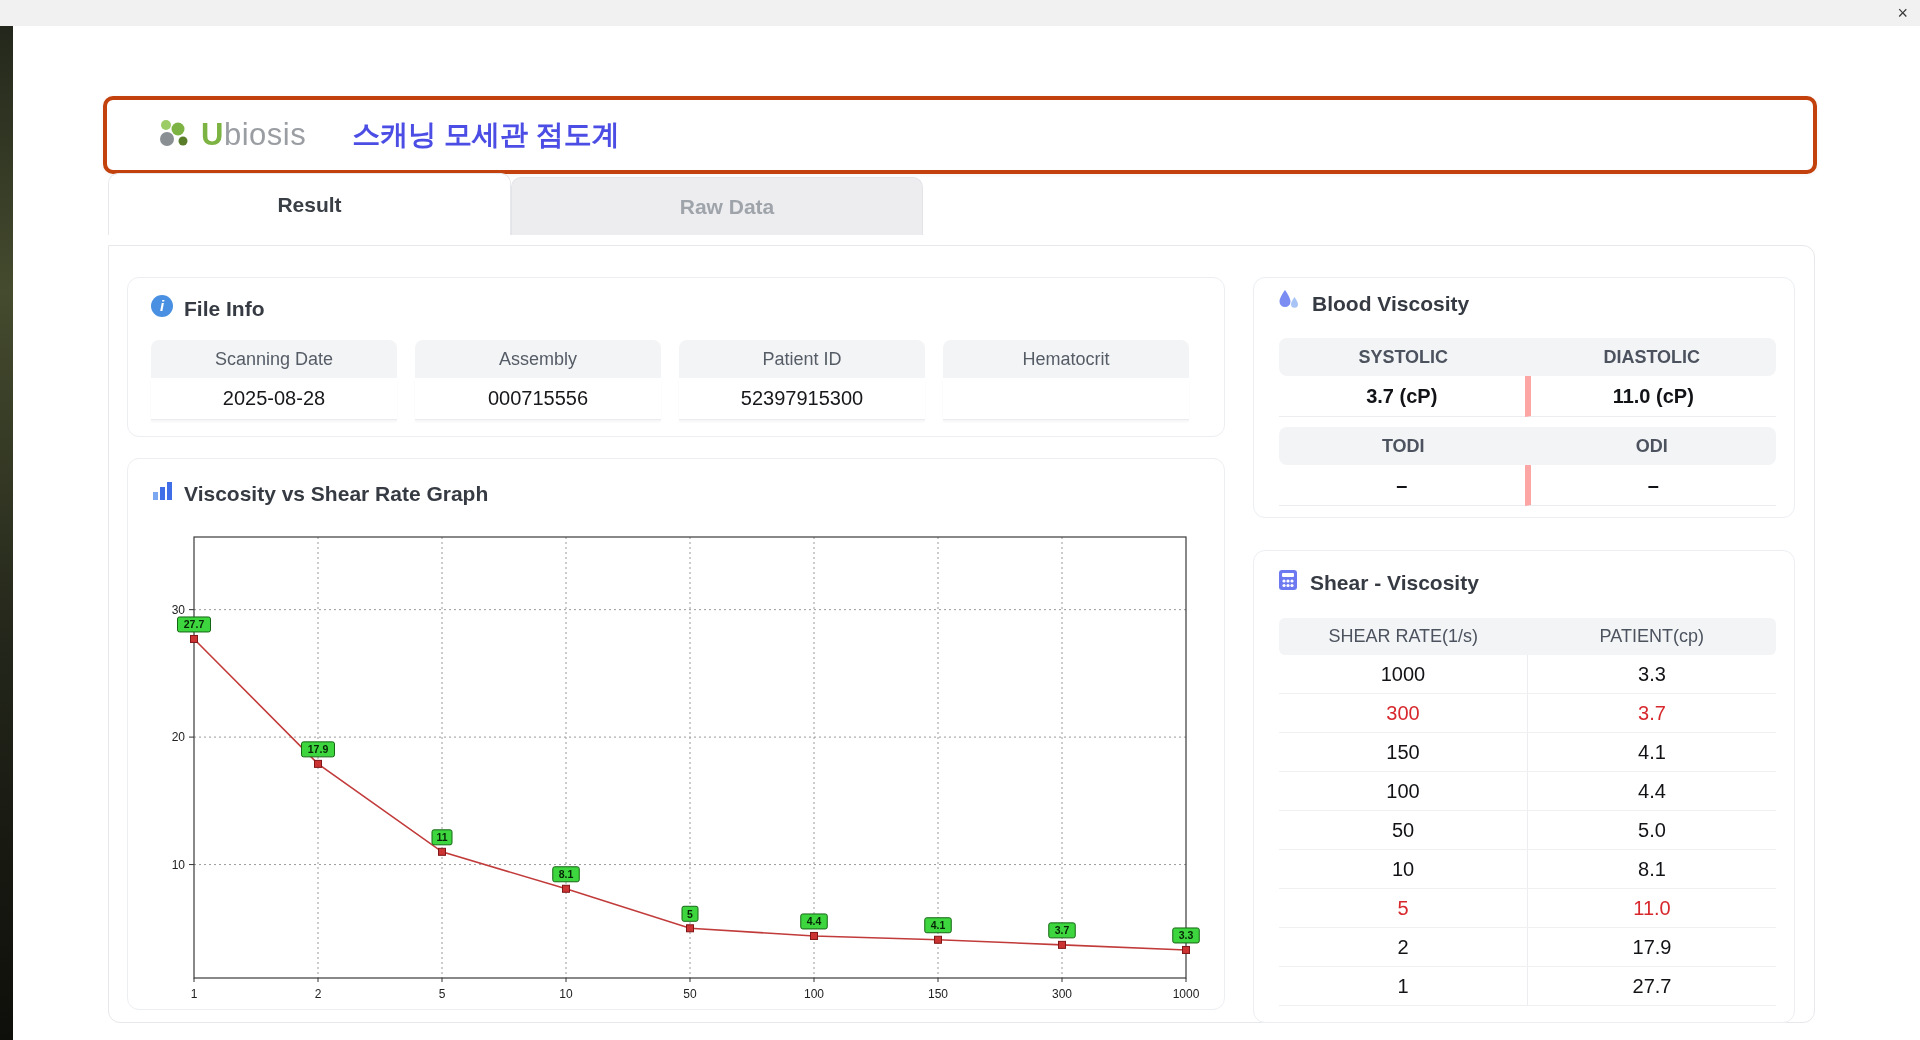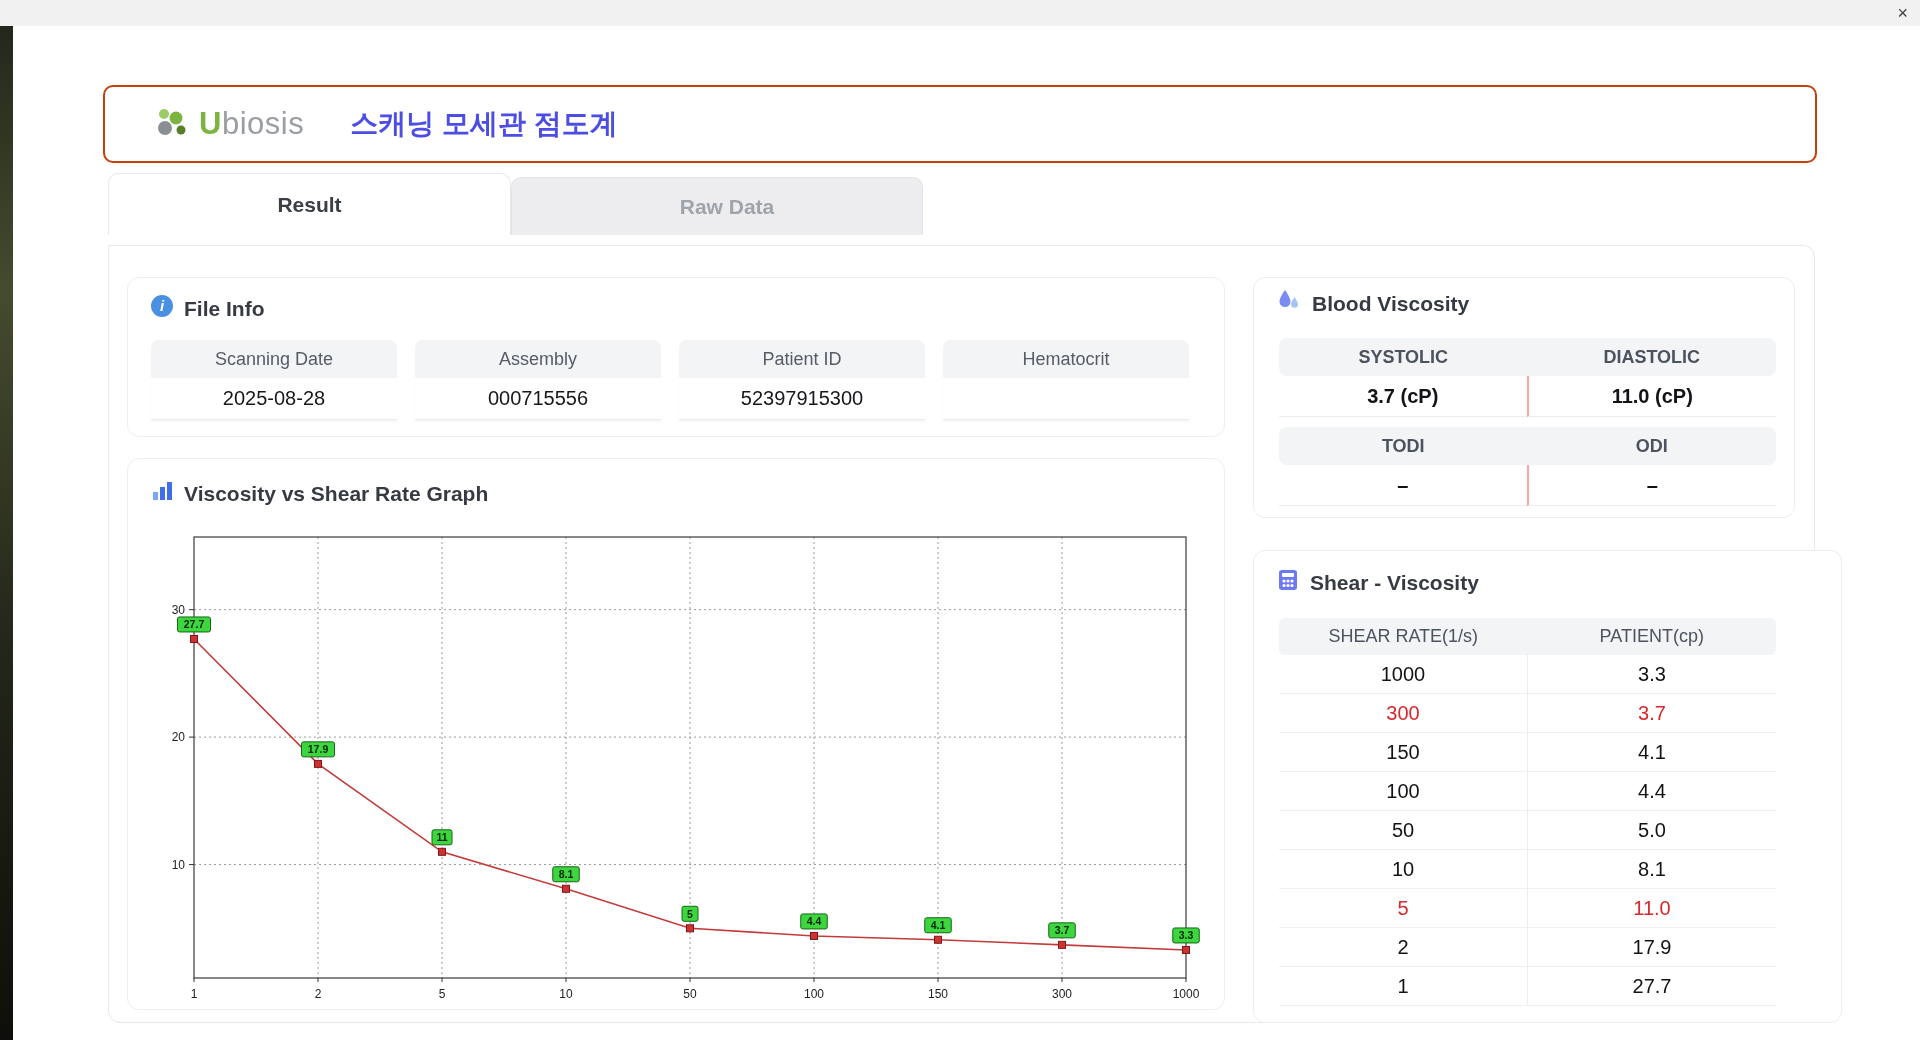--- a/index.html
+++ b/index.html
@@ -8,22 +8,22 @@
 
   
   .desktop-edge{position:absolute;left:0;top:0;width:13px;height:1040px;
     background:linear-gradient(180deg,#20241a,#454b2e 28%,#23261a 62%,#0e0f0a);}
   .titlebar{position:absolute;left:0;top:0;width:1920px;height:26px;background:#f1f1f1;z-index:5;}
   .close-x{position:absolute;right:12px;top:2px;font-size:18px;color:#3c3c3c;cursor:default;line-height:22px;}
 
   .window{position:absolute;left:13px;top:26px;right:0;bottom:0;background:#fff;}
 
   
-  .header-card{position:absolute;left:103px;top:85px;width:1714px;height:78px;background:#fff;
-    border:2px solid #c2410c;border-radius:10px;box-shadow:0 1px 4px rgba(0,0,0,.05);
+  .header-card{position:absolute;left:103px;top:96px;width:1714px;height:78px;background:#fff;
+    border:4px solid #c2410c;border-radius:10px;box-shadow:0 1px 4px rgba(0,0,0,.05);
     display:flex;align-items:center;padding-left:48px;}
   .logo{display:flex;align-items:center;gap:6px;}
   .logo-text{font-size:31px;letter-spacing:.5px;}
   .logo-u{color:#7cb342;font-weight:700;}
   .logo-rest{color:#9a9da2;font-weight:500;}
   .app-title{margin-left:46px;font-size:28px;font-weight:700;color:#4b4de4;}
 
   
   .tabs{position:absolute;left:108px;top:173px;display:flex;align-items:flex-end;z-index:2;}
   .tab{display:flex;align-items:center;justify-content:center;font-size:21px;cursor:pointer;}
@@ -54,24 +54,24 @@
   svg text{font-family:"Liberation Sans",sans-serif;}
 
   
   #bv-card{left:1144px;top:31px;width:542px;height:241px;}
   .bv-grid{position:absolute;left:25px;top:60px;width:497px;font-weight:bold;}
   .bv-hrow{display:flex;background:#f3f4f6;border-radius:8px;height:38px;}
   .bv-hcell{flex:1;display:flex;align-items:center;justify-content:center;font-size:18px;color:#4c535f;}
   .bv-vrow{display:flex;margin-bottom:10px;align-items:flex-end;}
   .bv-vcell{flex:1;height:41px;display:flex;align-items:center;justify-content:center;font-size:20px;
     color:#121316;border-bottom:1px solid #ebecf0;}
-  .bv-vcell + .bv-vcell{border-left:2px solid #fca5a5;}
-
-  
-  #shear-card{left:1144px;top:304px;width:589px;height:473px;}
+  .bv-vcell + .bv-vcell{border-left:6px solid #fca5a5;}
+
+  
+  #shear-card{left:1144px;top:304px;width:542px;height:473px;}
   .sv-table{position:absolute;left:25px;top:67px;width:497px;}
   .sv-head{display:flex;height:37px;background:#f3f4f6;border-radius:6px;}
   .sv-hcell{flex:1;display:flex;align-items:center;justify-content:center;font-size:18px;color:#4c535f;}
   .sv-row{display:flex;height:39px;border-bottom:1px solid #f0f0f3;}
   .sv-cell{flex:1;display:flex;align-items:center;justify-content:center;font-size:20px;color:#121316;}
   .sv-cell.second{border-left:1px solid #ededf1;}
   .sv-row.hl .sv-cell{color:#d7282d;}
 </style>
 </head>
 <body>

